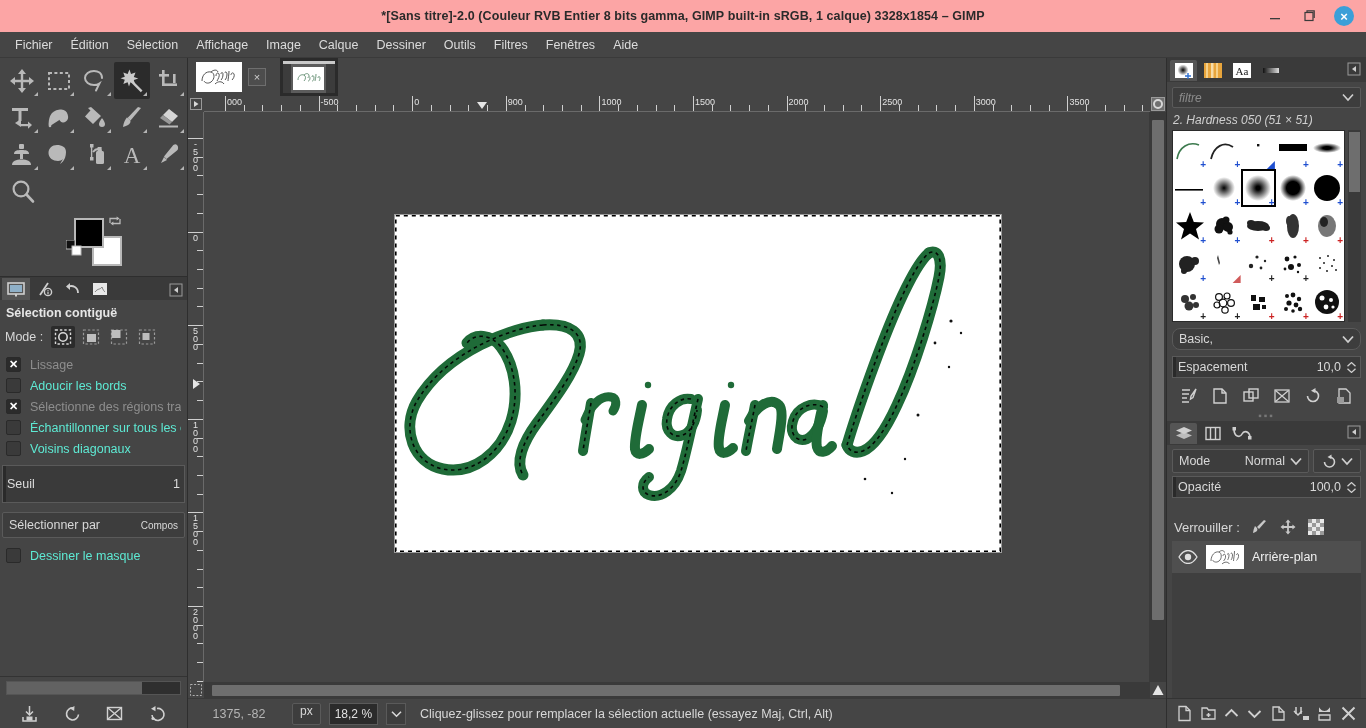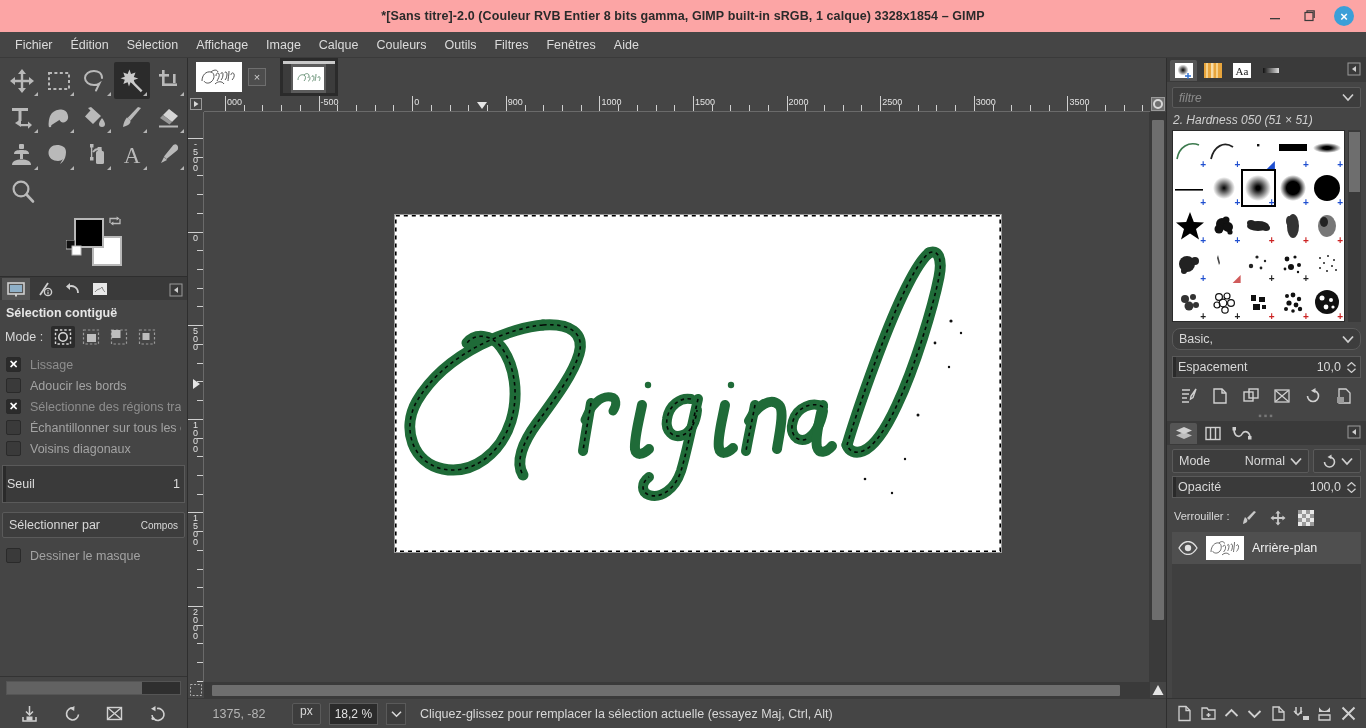--- a/index.html
+++ b/index.html
@@ -122,21 +122,21 @@
 
   .chk-row { display: flex; align-items: center; padding: 3px 6px; gap: 9px; }
   .chkbox {
     width: 15px; height: 15px; background: #3a3a3a;
     border: 1px solid #2a2a2a; border-radius: 2px;
     display: flex; align-items: center; justify-content: center;
     flex-shrink: 0;
   }
   .chkbox.checked { background: #2b2b2b; }
   .chkbox .x { color: #ffffff; font-size: 11px; font-weight: bold; line-height: 1; }
-  .chk-label { font-size: 12.5px; color: #a3a3a3; white-space: nowrap; overflow: hidden; }
+  .chk-label { font-size: 12.5px; color: #5eead4; white-space: nowrap; overflow: hidden; }
   .chk-label.dim { color: #8e8e8e; }
 
   .slider-row {
     margin: 6px 2px 3px 2px; height: 38px;
     background: #3a3a3a; border: 1px solid #5a5a5a;
     display: flex; align-items: center; position: relative;
     padding: 0 4px;
   }
   .slider-fill { position:absolute; left:0; top:0; bottom:0; width:3px; background:#2a2a2a; }
   .slider-name { font-size: 12.5px; color: #dcdcdc; z-index:1; }
@@ -306,21 +306,21 @@
   #layer-mode-row { display: flex; align-items: center; margin: 4px 5px 0 5px; gap: 4px; }
   #layer-mode-box {
     flex: 1; height: 24px; background: #3d3d3d; border: 1px solid #5a5a5a; border-radius: 2px;
     display: flex; align-items: center; padding: 0 6px; font-size: 12.5px;
   }
   #layer-mode-box .val { margin-left: auto; margin-right: 5px; }
   #layer-mode-extra {
     width: 48px; height: 24px; background: #3d3d3d; border: 1px solid #5a5a5a; border-radius: 2px;
     display: flex; align-items: center; justify-content: center; gap: 3px;
   }
-  #lock-row { display: flex; align-items: flex-start; gap: 12px; margin: 9px 5px 0 7px; font-size: 11px;}
+  #lock-row { display: flex; align-items: flex-end; gap: 12px; margin: 18px 5px 0 7px; font-size: 13px;}
   #layer-list { margin: 6px 5px 0 5px; flex: 1; background: #3f3f3f; }
   .layer-item {
     display: flex; align-items: center; height: 32px; padding: 0 6px; gap: 8px;
     background: #4f4f4f;
   }
   .layer-thumb {
     width: 38px; height: 24px; background: #fff;
     display: flex; align-items: center; justify-content: center; overflow: hidden;
   }
   .layer-name { font-size: 12.5px; color: #f0f0f0; }
@@ -351,21 +351,21 @@
   </div>
 </div>
 
 <div id="menubar">
   <div class="menu-item">Fichier</div>
   <div class="menu-item">Édition</div>
   <div class="menu-item">Sélection</div>
   <div class="menu-item">Affichage</div>
   <div class="menu-item">Image</div>
   <div class="menu-item">Calque</div>
-  <div class="menu-item">Couleurs</div>
+  <div class="menu-item">Dessiner</div>
   <div class="menu-item">Outils</div>
   <div class="menu-item">Filtres</div>
   <div class="menu-item">Fenêtres</div>
   <div class="menu-item">Aide</div>
 </div>
 
 <div id="main">
 
   <div id="left-dock">
 

